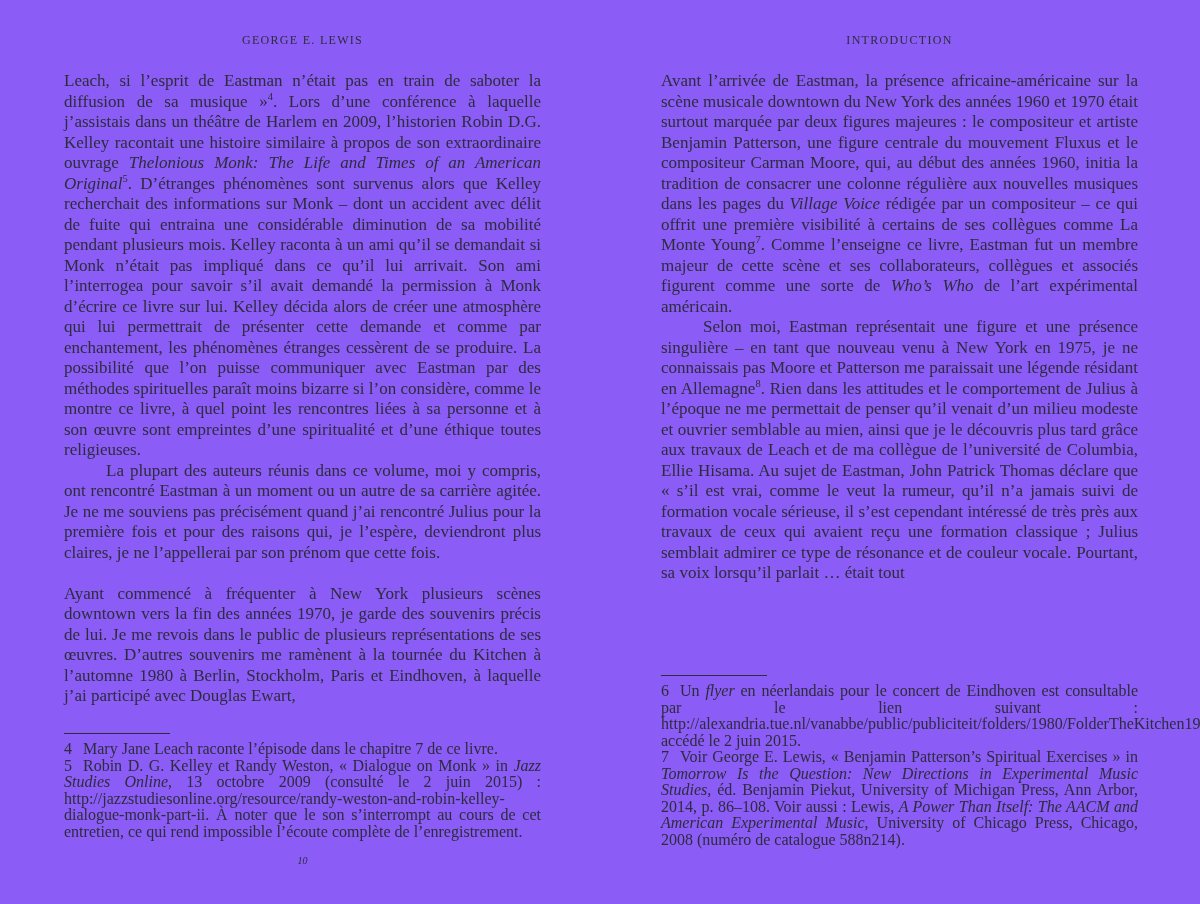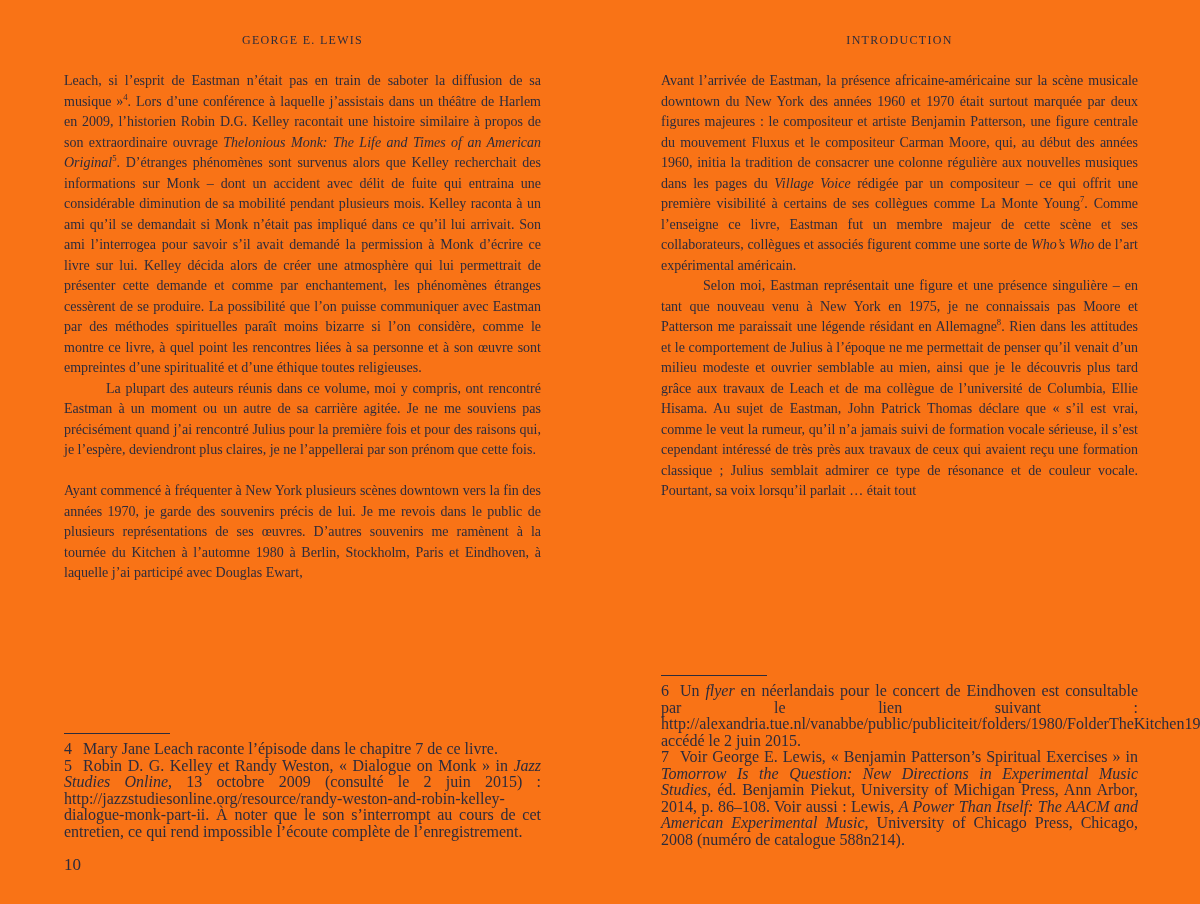--- a/index.html
+++ b/index.html
@@ -1,21 +1,21 @@
 <!DOCTYPE html>
 <html><head>
 <meta charset="utf-8">
 <style>
   * { margin: 0; padding: 0; box-sizing: border-box; }
   html, body { background: #ffffff; }
   .spread {
     position: relative;
     width: 1200px;
     height: 904px;
-    background: #f97316;
+    background: #8b5cf6;
     font-family: "Liberation Serif", serif;
     color: #2d2c3c;
     overflow: hidden;
   }
   .page {
     position: absolute;
     top: 33px;
     width: 477px;
     height: 860px;
   }
@@ -23,21 +23,21 @@
   #page-right { left: 661px; }
   .running-head {
     text-align: center;
     font-size: 12px;
     letter-spacing: 1.3px;
     line-height: 14px;
     margin-bottom: 24px;
     font-variant: normal;
   }
   .body-text {
-    font-size: 14px;
+    font-size: 17px;
     line-height: 20.5px;
     text-align: justify;
   }
   .para { text-align: justify; }
   .para.indent { text-indent: 42px; }
   .para.space-before { margin-top: 20.5px; }
   .it  { font-style: italic; }
   .sup { font-size: 0.62em; vertical-align: super; line-height: 0; }
   .footnotes { position: absolute; left: 0; right: 0; }
   #page-left  .footnotes { top: 700px; }
@@ -50,21 +50,23 @@
   .fn {
     font-size: 16px;
     line-height: 16.5px;
     text-align: justify;
   }
   .fn-num { margin-right: 11px; }
   .page-number {
     position: absolute;
     top: 822px;
     left: 0; right: 0;
-    font-size: 17px;
+    text-align: center;
+    font-size: 10px;
+    font-style: italic;
   }
 </style>
 </head>
 <body>
 
 <div class="spread">
 
   <section class="page" id="page-left">
     <div class="running-head">GEORGE E. LEWIS</div>
     <div class="body-text">

